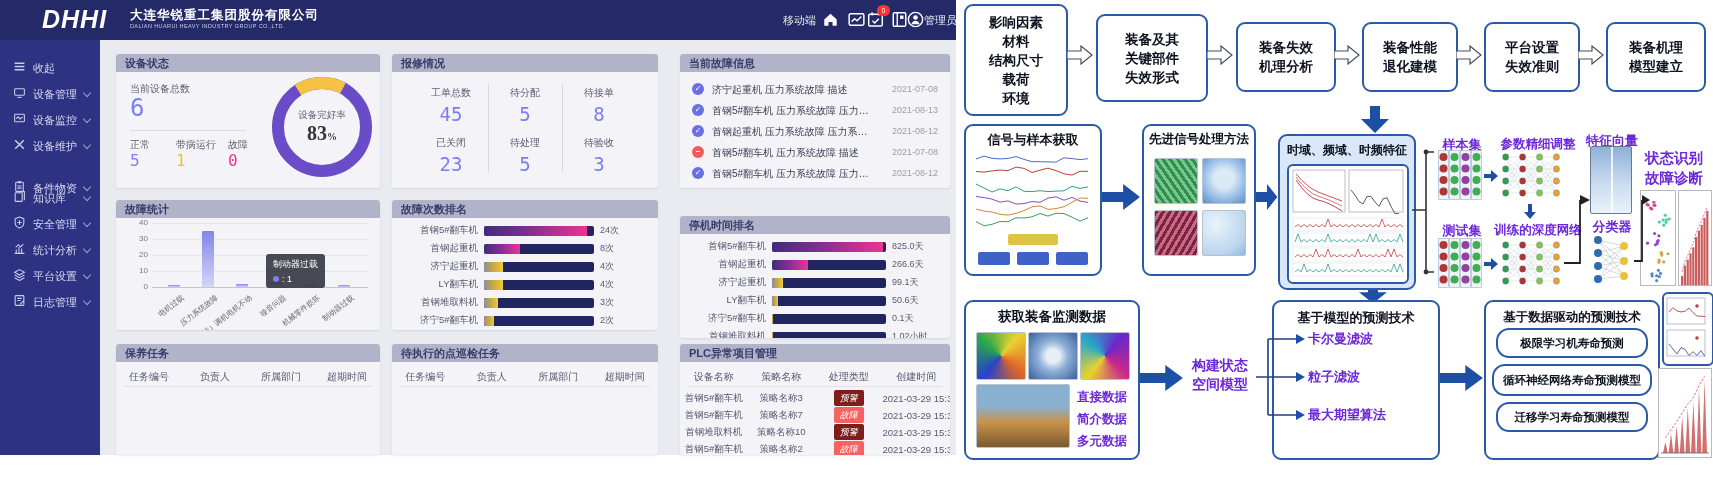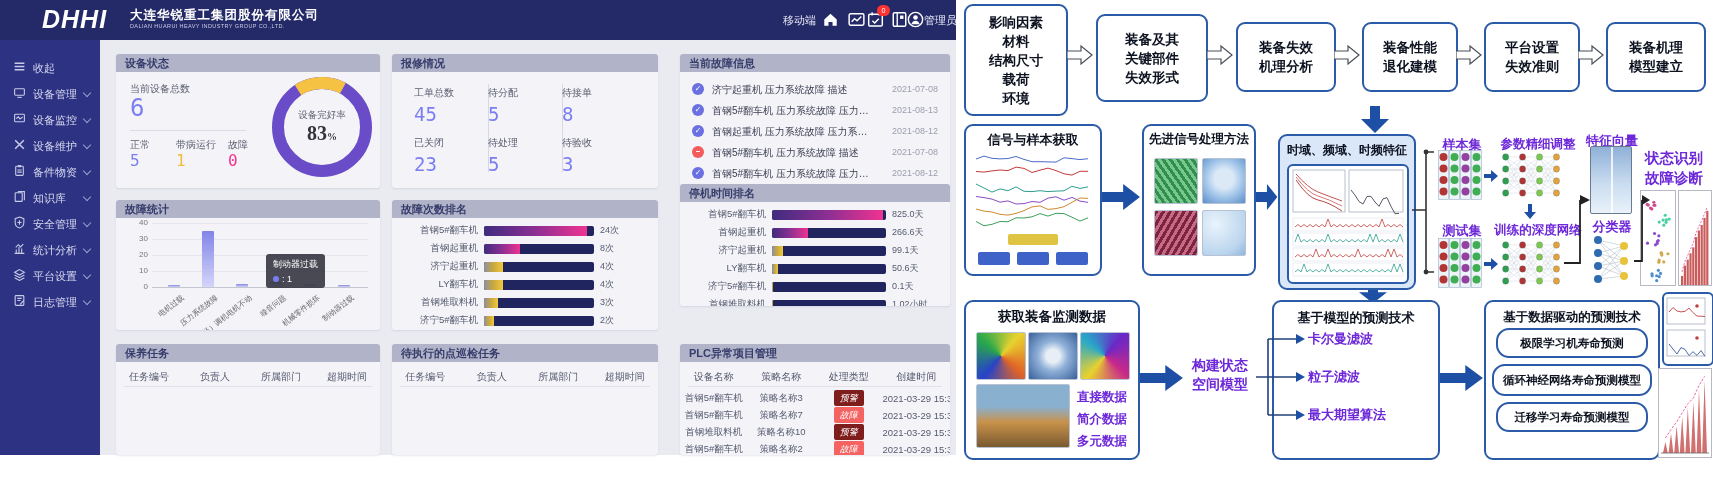--- a/index.html
+++ b/index.html
@@ -29,21 +29,21 @@
   .card{position:absolute;background:#f4f4f8;border-radius:3px;box-shadow:0 1px 2px rgba(40,40,90,.1);overflow:hidden;}
   .ch{height:18px;background:#b1b3c8;color:#363c6b;font-size:11px;font-weight:700;line-height:18px;padding-left:9px;}
   .mono{font-family:"DejaVu Sans Mono","Liberation Mono",monospace;}
   .lbl{color:#5a5d70;font-size:10px;}
   .bignum{font-size:24px;color:#7b7ef2;}
   .statv{font-size:16px;}
   .vline{position:absolute;width:1px;background:#d8d8e2;}
   .hline{position:absolute;height:1px;background:#dcdce4;}
   .donut-lbl{font-size:9.5px;color:#5a5d70;text-align:center;}
   .donut-val{font-size:20px;color:#33343c;font-weight:700;text-align:center;font-family:Liberation Serif, serif;}
-  .rcell{position:absolute;width:74px;}
+  .rcell{position:absolute;width:74px;text-align:center;}
   .rcell .v{font-size:19px;color:#7b7ef2;margin-top:3px;}
   
   .fitem{position:absolute;left:10px;right:8px;height:18px;cursor:pointer;}
   .fic{position:absolute;left:2px;top:2px;width:12px;height:12px;border-radius:50%;color:#fff;font-size:8px;line-height:12px;text-align:center;}
   .fic.k-ok{background:#6a6fe2;} .fic.k-ok::before{content:"✓";}
   .fic.k-error{background:#f25b5b;} .fic.k-error::before{content:"−";font-weight:700;}
   .ftext{position:absolute;left:22px;top:2px;width:158px;font-size:10px;color:#3a3d52;white-space:nowrap;overflow:hidden;text-overflow:ellipsis;}
   .fdate{position:absolute;right:4px;top:3px;font-size:9px;color:#9a9dae;}
   
   .gline{position:absolute;left:36px;right:12px;height:1px;background:#e5e5ec;}
@@ -161,21 +161,21 @@
       <span class="lb">设备监控</span>
         <i class="chev"></i>
     </div>
     <div class="side-item" style="top:96px">
       <span class="ic"><svg viewBox="0 0 12 12">
             <path d="M2 2l8 8M10 2l-8 8" stroke="#c9cce6" stroke-width="1.4"></path>
           </svg></span>
       <span class="lb">设备维护</span>
         <i class="chev"></i>
     </div>
-    <div class="side-item" style="top:122px">
+    <div class="side-item" style="top:138px">
       <span class="ic"><svg viewBox="0 0 12 12">
             <rect x="2.5" y="2" width="7" height="8.5" rx=".8" fill="none" stroke="#c9cce6"></rect>
             <rect x="4.5" y="1" width="3" height="2" fill="#c9cce6"></rect>
             <path d="M4 5.5h4M4 7.5h4" stroke="#c9cce6"></path>
           </svg></span>
       <span class="lb">备件物资</span>
         <i class="chev"></i>
     </div>
     <div class="side-item" style="top:148px">
       <span class="ic"><svg viewBox="0 0 12 12">
@@ -371,21 +371,21 @@
       </div>
     <div class="rrow" style="top:114px">
         <span class="rlabel">济宁5#翻车机</span>
         <span class="rtrack">
           <i class="rfill fill-gold" style="width: 9%;"></i>
         </span>
         <span class="rval">2次</span>
       </div>
   </div>
 
-  <div class="card" style="left:680px;top:184px;width:270px;height:122px">
+  <div class="card" style="left:680px;top:216px;width:270px;height:122px">
     <div class="ch">停机时间排名</div>
     <div class="rrow" style="top:24px">
         <span class="rlabel">首钢5#翻车机</span>
         <span class="rtrack">
           <i class="rfill fill-magenta" style="width: 97%;"></i>
         </span>
         <span class="rval">825.0天</span>
       </div>
     <div class="rrow" style="top:42px">
         <span class="rlabel">首钢起重机</span>

